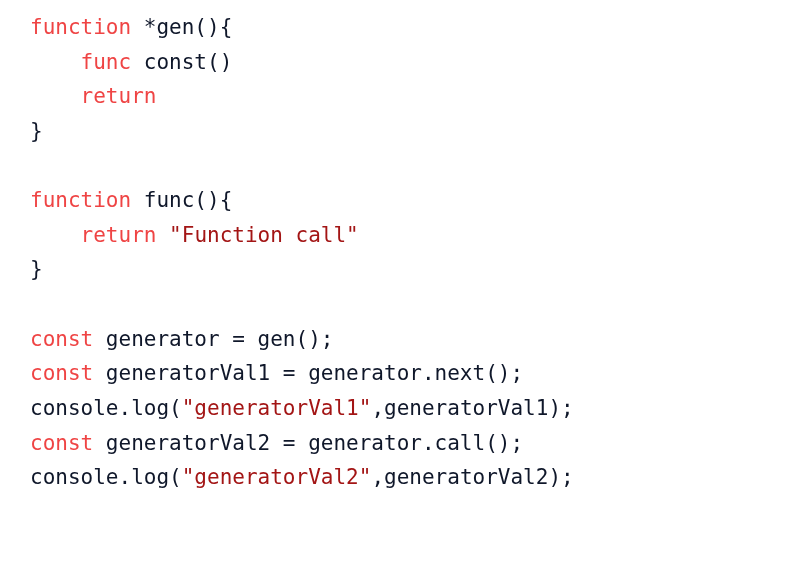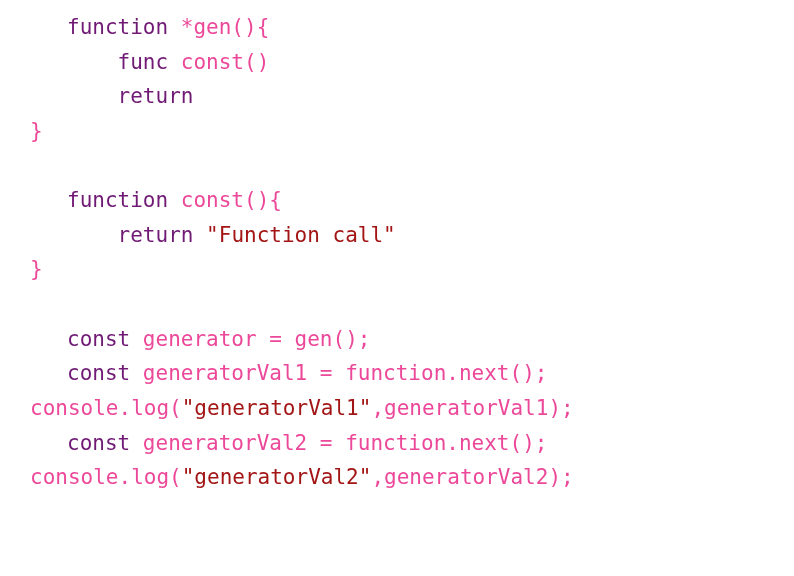--- a/index.html
+++ b/index.html
@@ -8,33 +8,33 @@
     background: #ffffff;
     font-family: "Menlo", "Consolas", "DejaVu Sans Mono", monospace;
     font-size: 21px;
     line-height: 1.65;
     color: #000000;
   }
   pre {
     margin: 0;
     white-space: pre;
   }
-  .kw { color: #701a75; margin-left: 37px; }
+  .kw { color: #ef4444; }
   .str { color: #a31515; }
-  .plain { color: #ec4899; }
+  .plain { color: #0f172a; }
 </style>
 </head>
 <body>
 
 <pre><code id="code-target"><span class="kw">function</span><span class="plain"> *gen(){</span>
 <span class="plain">    </span><span class="kw">func</span><span class="plain"> const()</span>
 <span class="plain">    </span><span class="kw">return</span>
 <span class="plain">}</span>
 <span class="plain"></span>
-<span class="kw">function</span><span class="plain"> const(){</span>
+<span class="kw">function</span><span class="plain"> func(){</span>
 <span class="plain">    </span><span class="kw">return</span><span class="plain"> </span><span class="str">"Function call"</span>
 <span class="plain">}</span>
 <span class="plain"></span>
 <span class="kw">const</span><span class="plain"> generator = gen();</span>
-<span class="kw">const</span><span class="plain"> generatorVal1 = function.next();</span>
+<span class="kw">const</span><span class="plain"> generatorVal1 = generator.next();</span>
 <span class="plain">console.log(</span><span class="str">"generatorVal1"</span><span class="plain">,generatorVal1);</span>
-<span class="kw">const</span><span class="plain"> generatorVal2 = function.next();</span>
+<span class="kw">const</span><span class="plain"> generatorVal2 = generator.call();</span>
 <span class="plain">console.log(</span><span class="str">"generatorVal2"</span><span class="plain">,generatorVal2);</span></code></pre>
 
 </body></html>

